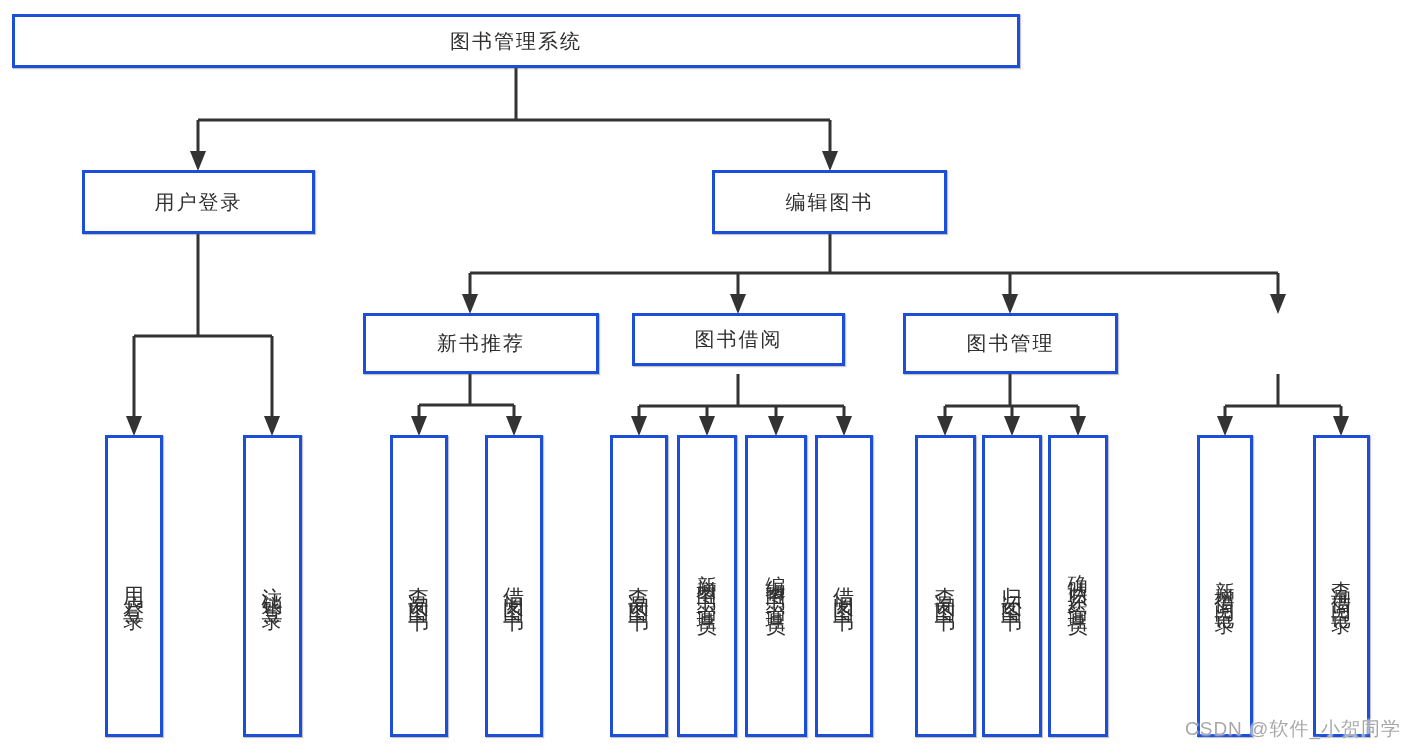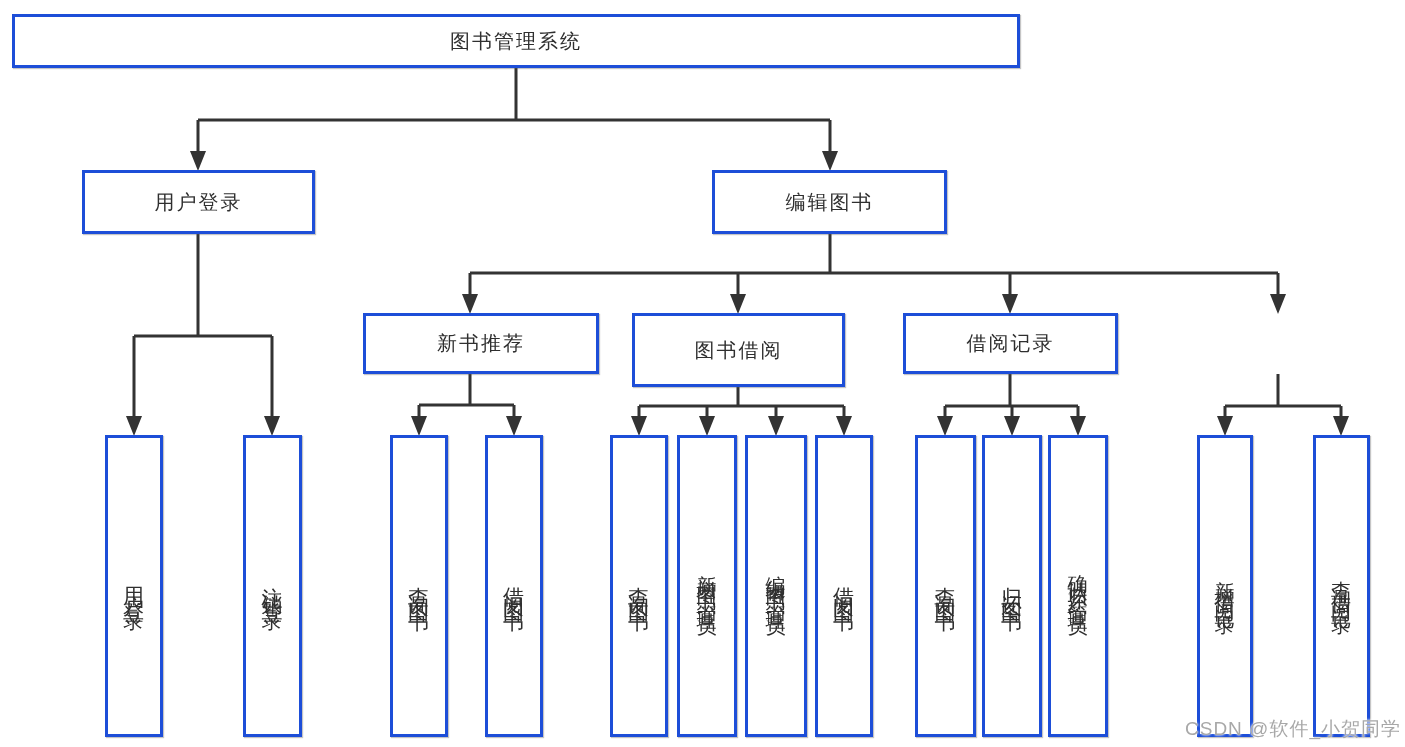--- a/index.html
+++ b/index.html
@@ -105,22 +105,22 @@
       <polygon points="1333,416 1349,416 1341,436"></polygon>
     </g>
   </svg>
 
   <div class="node hnode" style="left:12px; top:14px; width:1008px; height:54px;">图书管理系统</div>
 
   <div class="node hnode" style="left:82px; top:170px; width:233px; height:64px;">用户登录</div>
   <div class="node hnode" style="left:712px; top:170px; width:235px; height:64px;">编辑图书</div>
 
   <div class="node hnode" style="left:363px; top:313px; width:236px; height:61px;">新书推荐</div>
-  <div class="node hnode" style="left:632px; top:313px; width:213px; height:74px;">图书借阅</div>
-  <div class="node hnode" style="left:903px; top:313px; width:215px; height:61px;">借阅记录</div>
+  <div class="node hnode" style="left:632px; top:313px; width:213px; height:53px;">图书借阅</div>
+  <div class="node hnode" style="left:903px; top:313px; width:215px; height:61px;">图书管理</div>
 
   <div class="node vnode" style="left:105px; top:435px; width:58px; height:302px;">
     <span>用户登录</span>
   </div>
   <div class="node vnode" style="left:243px; top:435px; width:59px; height:302px;">
     <span>注销登录</span>
   </div>
 
   <div class="node vnode" style="left:390px; top:435px; width:58px; height:302px;">
     <span>查询图书</span>

